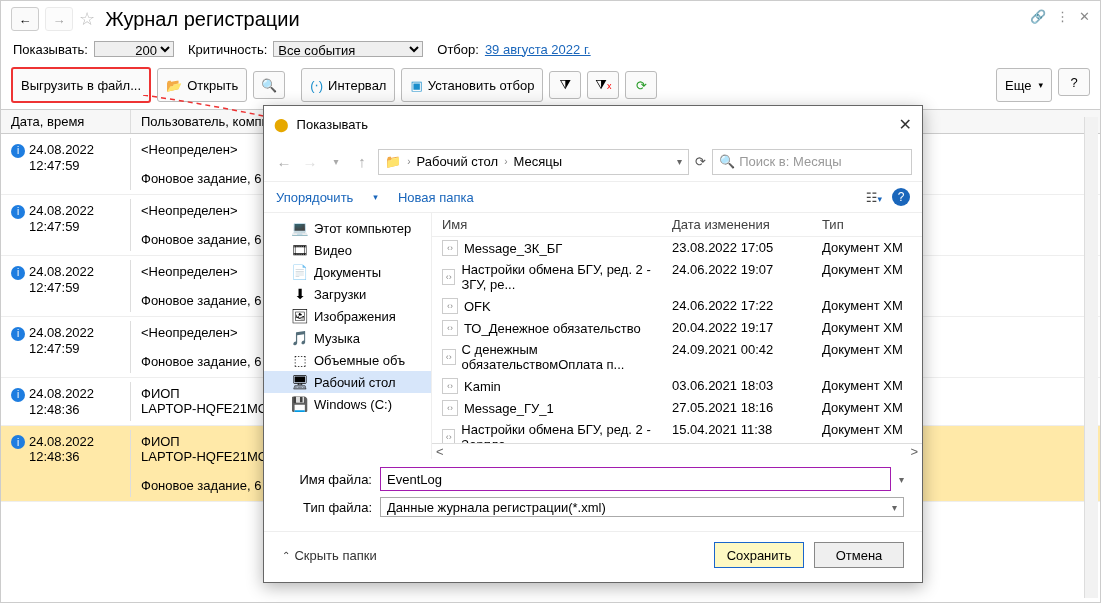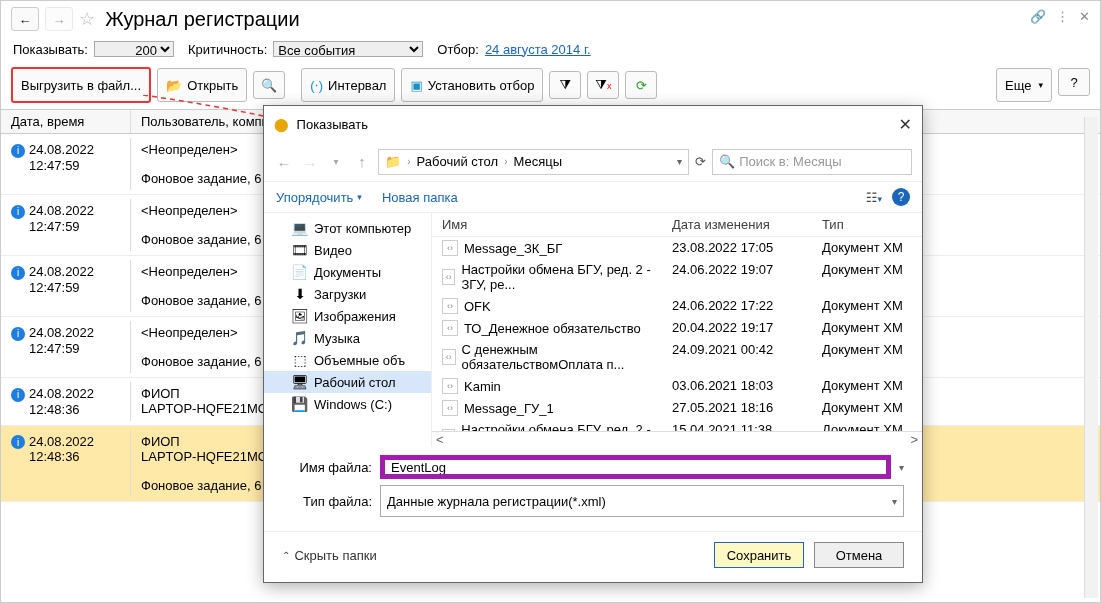--- a/index.html
+++ b/index.html
@@ -33,21 +33,21 @@
 
 .dialog { position:absolute; left:262px; top:104px; width:660px; height:478px; border:1px solid #666; background:#fff; box-shadow:0 4px 16px rgba(0,0,0,0.3); display:flex; flex-direction:column; }
 .dlg-title { display:flex; align-items:center; height:36px; padding:0 10px; gap:8px; }
 .dlg-title .close { margin-left:auto; font-size:16px; color:#333; cursor:pointer; }
 .dlg-nav { display:flex; align-items:center; height:40px; padding:0 10px; gap:6px; border-bottom:1px solid #eee; }
 .dlg-nav .arrow { color:#aaa; font-size:15px; width:20px; text-align:center; cursor:pointer; }
 .breadcrumb { display:flex; align-items:center; border:1px solid #ccc; height:26px; flex:1; padding:0 6px; gap:6px; }
 .crumb-sep { color:#888; font-size:10px; }
 .searchbox { width:200px; height:26px; border:1px solid #ccc; display:flex; align-items:center; padding:0 6px; color:#999; gap:4px; }
 .dlg-toolbar { display:flex; align-items:center; padding:6px 12px; gap:20px; border-bottom:1px solid #eee; }
-.organize { color:#1a66bb; display:flex; align-items:center; gap:4px; cursor:pointer; }
+.organize { color:#1a66bb; display:flex; align-items:center; gap:20px; cursor:pointer; }
 .newfolder { color:#1a66bb; cursor:pointer; }
 .dlg-toolbar-right { margin-left:auto; display:flex; gap:10px; align-items:center; }
 .help { width:18px; height:18px; border-radius:50%; background:#1a66bb; color:#fff; font-size:12px; display:flex; align-items:center; justify-content:center; }
 
 .dlg-body { flex:1; display:flex; min-height:0; }
 .nav-tree { width:168px; border-right:1px solid #eee; overflow:auto; padding:4px 0; }
 .tree-item { padding:3px 10px 3px 28px; display:flex; align-items:center; gap:6px; cursor:pointer; white-space:nowrap; }
 .tree-item.selected { background:#d7e6fa; }
 .tree-icon { width:16px; height:16px; display:inline-flex; align-items:center; justify-content:center; font-size:14px; }
 .filelist { flex:1; display:flex; flex-direction:column; position:relative; }
@@ -57,22 +57,22 @@
 .fc-type { width:100px; }
 .fl-rows { flex:1; overflow:hidden; }
 .fl-row { display:flex; padding:3px 0; }
 .fl-row .fc-name { display:flex; align-items:center; gap:6px; }
 .filetype-ico { width:16px; height:16px; border:1px solid #ccc; font-size:9px; display:flex; align-items:center; justify-content:center; color:#888; }
 .fl-scroll { height:16px; border-top:1px solid #ddd; display:flex; justify-content:space-between; padding:0 4px; color:#666; font-size:11px; }
 
 .dlg-fields { padding:8px 18px; }
 .field-row { display:flex; align-items:center; gap:8px; margin-bottom:6px; }
 .field-label { width:90px; text-align:right; }
-.field-input { flex:1; height:24px; border:5px solid #a21caf; padding:0 6px; }
-.field-sel { flex:1; height:32px; border:1px solid #aaa; padding:0 6px; background:#fff; }
+.field-input { flex:1; height:24px; border:1px solid #a21caf; padding:0 6px; }
+.field-sel { flex:1; height:20px; border:1px solid #aaa; padding:0 6px; background:#fff; }
 .dlg-foot { display:flex; align-items:center; padding:10px 18px 14px; gap:12px; border-top:1px solid #eee; }
 .hide-folders { display:flex; align-items:center; gap:4px; cursor:pointer; color:#333; }
 .dlg-btns { margin-left:auto; display:flex; gap:10px; }
 .dlg-btn { width:90px; height:26px; border:1px solid #888; background:#efefef; cursor:pointer; }
 .dlg-btn.primary { border:1px solid #1a66cc; background:#fef9c3; }
 
 
 .callout { position:absolute; left:142px; top:94px; width:140px; height:30px; pointer-events:none; }
 .callout svg { width:100%; height:100%; }
 </style>
@@ -90,21 +90,21 @@
     <span>✕</span>
   </div>
 </div>
 
 <div class="filterbar">
   <span>Показывать:</span>
   <select style="width:80px; text-align:right;"><option>200</option></select>
   <span style="margin-left:8px">Критичность:</span>
   <select style="width:150px"><option>Все события</option></select>
   <span style="margin-left:8px">Отбор:</span>
-  <span class="filter-link">24 августа 2014 г.</span>
+  <span class="filter-link">39 августа 2022 г.</span>
 </div>
 
 <div class="toolbar">
   <div class="btn highlight-red">
       <span>Выгрузить в файл...</span>
     </div>
   <div class="btn">
       <span style="color:#c96">📂</span>
       <span>Открыть</span>
     </div>

